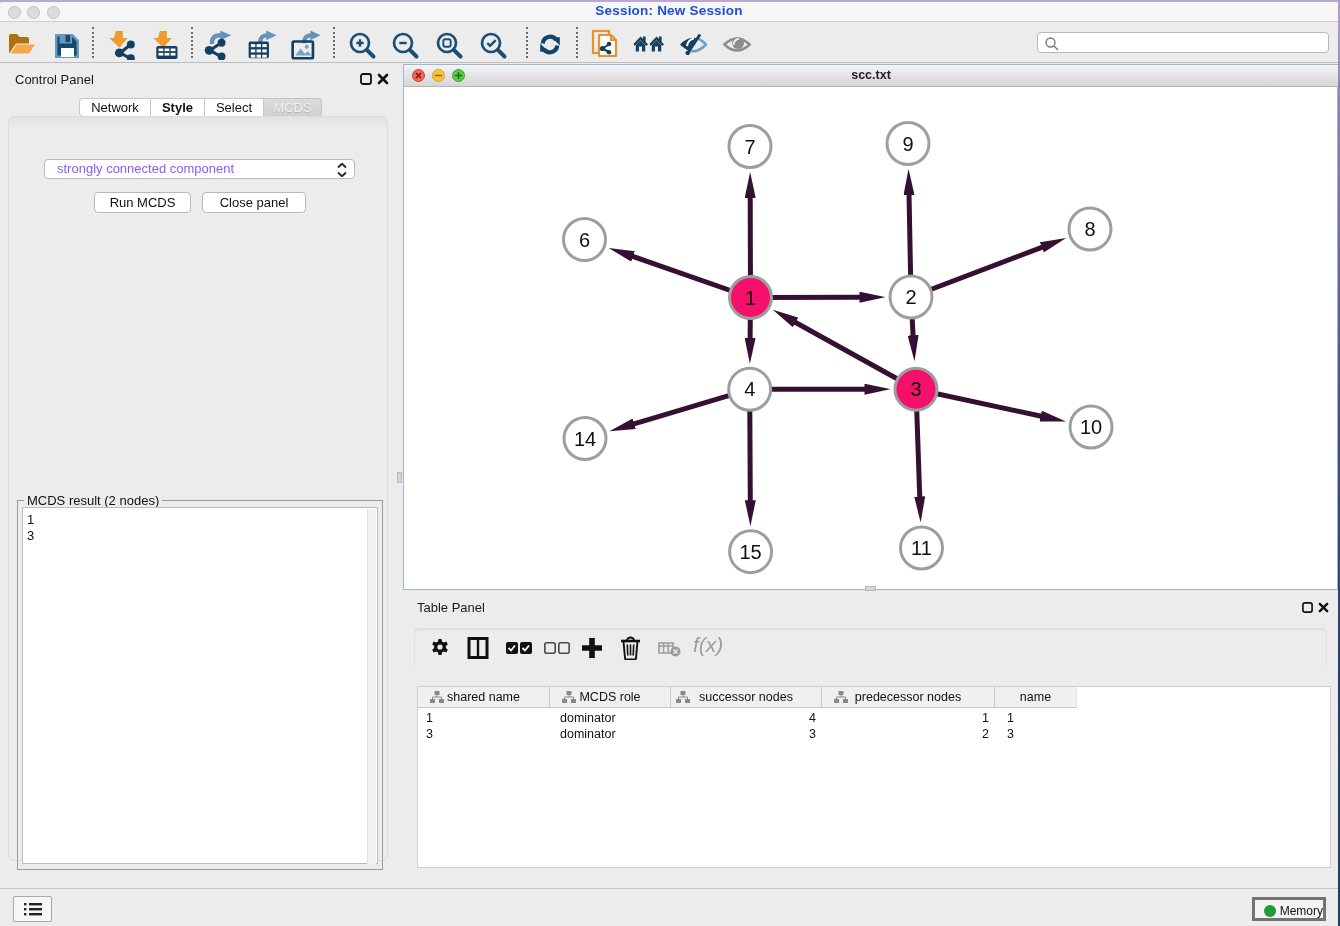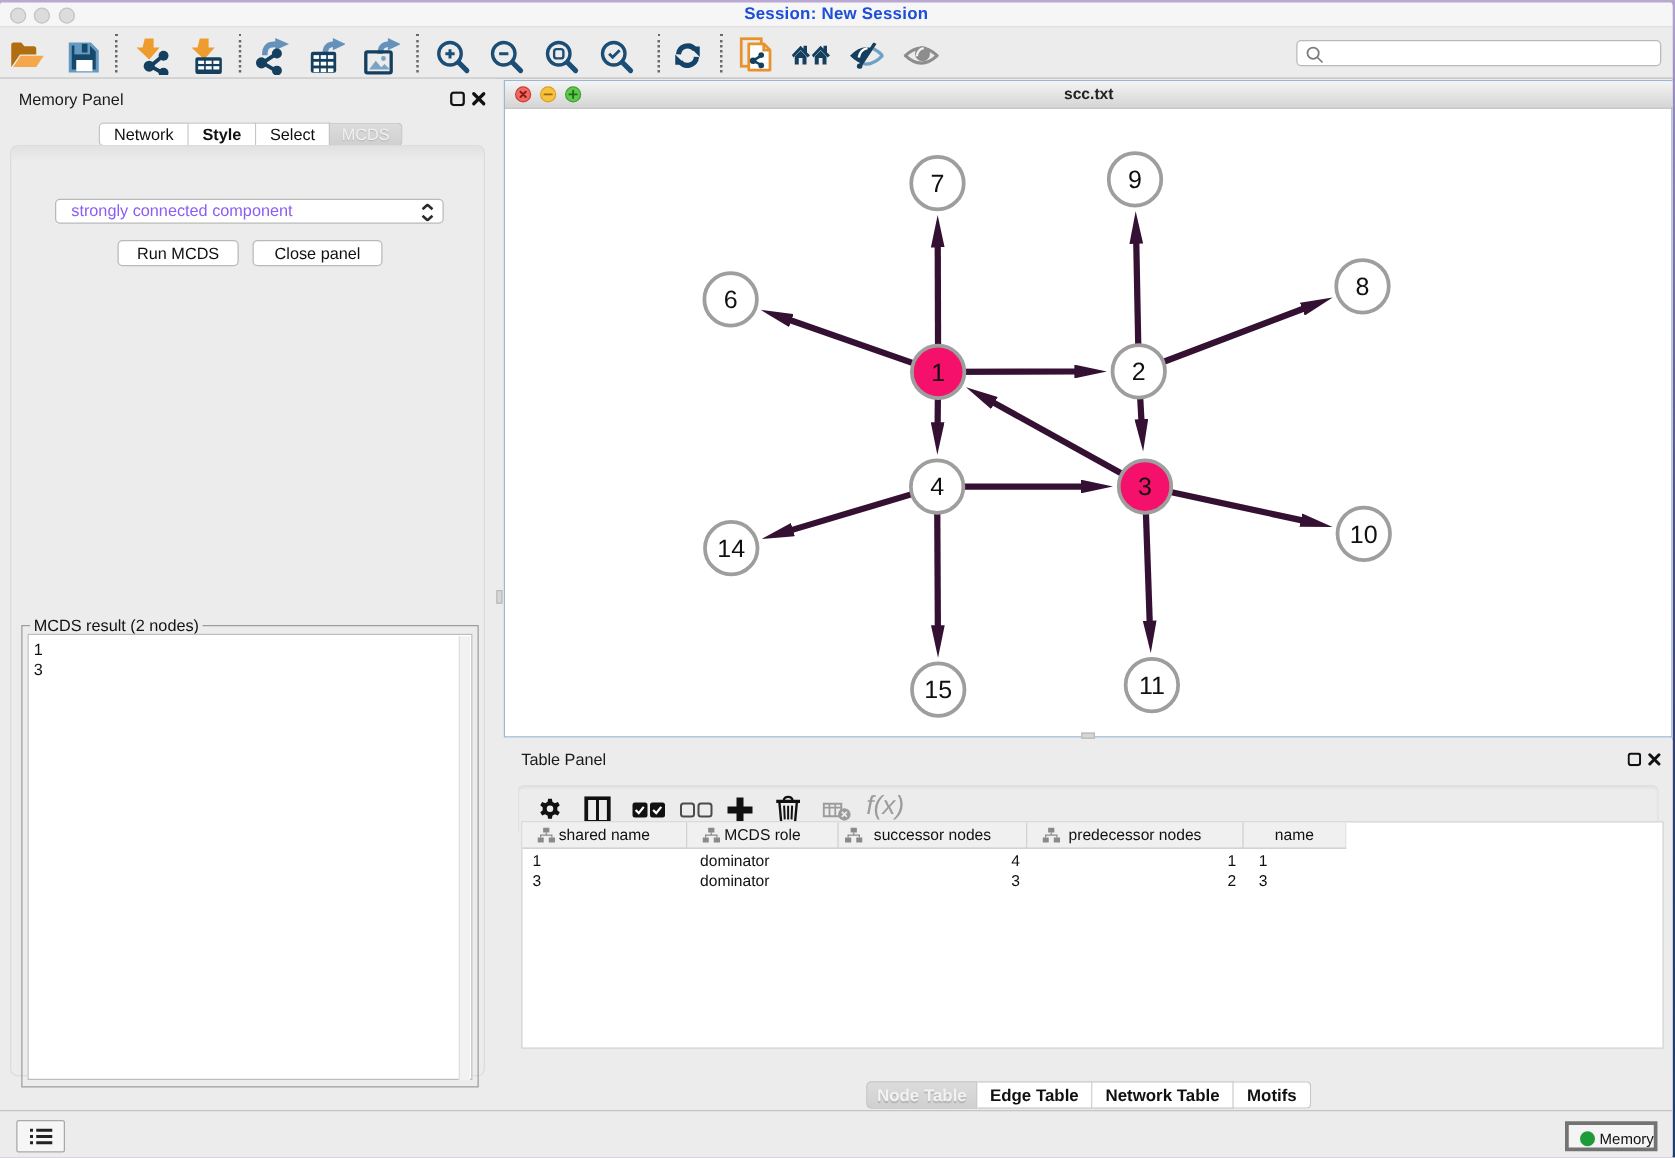--- a/index.html
+++ b/index.html
@@ -57,21 +57,21 @@
 #net-titlebar { position:absolute; left:0; top:0; width:934px; height:22px;
   background:linear-gradient(#f4f4f4,#d5d5d5); border-bottom:1px solid #b5b5b5;}
 #net-title { position:absolute; width:100%; top:3px; text-align:center; font-size:12.5px; font-weight:bold; color:#222;}
 .mac { position:absolute; top:4px; width:13px; height:13px; border-radius:50%; }
 
 #tp { position:absolute; left:397px; top:592px; width:941px; height:296px; background:#ececec;}
 #tp-title { position:absolute; left:20px; top:8px; font-size:13px; color:#1a1a1a;}
 #tp-toolbar { position:absolute; left:17px; top:36px; width:913px; height:38px;
   background:#ececec; border:1px solid #dfdfdf; border-radius:5px 5px 0 0; border-bottom:none;
   box-shadow:inset 0 2px 2px -1px #dadada;}
-#tp-table { position:absolute; left:20px; top:65px; width:914px; height:182px; background:#fff;
+#tp-table { position:absolute; left:20px; top:94px; width:914px; height:182px; background:#fff;
   border:1px solid #cfcfcf; font-size:12.5px;}
 .th { position:absolute; top:0; height:21px; background:#f0f0f0;
   border-right:1px solid #c9c9c9; border-bottom:1px solid #c9c9c9;
   text-align:center; line-height:20px; color:#111;}
 .td { position:absolute; height:17px; line-height:17px; color:#111;}
 .thi { position:absolute; top:4px; }
 .btabrow { position:absolute; font-size:13.5px; font-weight:bold;}
 
 #statusbar { position:absolute; left:0; top:888px; width:1338px; height:36px;
   background:#ececec; border-top:1px solid #c4c4c4;}
@@ -232,21 +232,21 @@
       <path d="M10.5 10 Q11 4.5 16 3.5" stroke="#f2f2f2" stroke-width="1.8" fill="none"></path>
     </svg>
     <div id="searchbox">
       <svg style="position:absolute;left:6px;top:3px;" width="16" height="16" viewBox="0 0 16 16">
         <circle cx="6.5" cy="6.5" r="4.5" fill="none" stroke="#7b7b7b" stroke-width="1.4"></circle>
         <path d="M10 10 L14 14" stroke="#7b7b7b" stroke-width="1.4"></path>
       </svg>
     </div>
   </div>
   <div id="cp">
-    <div id="cp-title">Memory Panel</div>
+    <div id="cp-title">Control Panel</div>
     <svg style="position:absolute;left:360px;top:10px;" width="12" height="12" viewBox="0 0 12 12">
       <rect x="1" y="1" width="10" height="10" rx="2" fill="none" stroke="#111" stroke-width="1.8"></rect>
     </svg>
     <svg style="position:absolute;left:377px;top:10px;" width="12" height="12" viewBox="0 0 12 12">
       <path d="M2 2 L10 10 M10 2 L2 10" stroke="#111" stroke-width="2.6" stroke-linecap="round"></path>
     </svg>
     <div class="tabrow" style="left:79px; top:35px;">
       <div class="tab first" style="width:72px;">Network</div>
       <div class="tab" style="width:54px;font-weight:bold;">Style</div>
       <div class="tab" style="width:59px;">Select</div>
@@ -418,26 +418,20 @@
       <div class="td" style="left:142px;top:23px;">dominator</div>
       <div class="td" style="left:253px;top:23px;width:145px;text-align:right;">4</div>
       <div class="td" style="left:404px;top:23px;width:167px;text-align:right;">1</div>
       <div class="td" style="left:589px;top:23px;">1</div>
       <div class="td" style="left:8px;  top:39px;">3</div>
       <div class="td" style="left:142px;top:39px;">dominator</div>
       <div class="td" style="left:253px;top:39px;width:145px;text-align:right;">3</div>
       <div class="td" style="left:404px;top:39px;width:167px;text-align:right;">2</div>
       <div class="td" style="left:589px;top:39px;">3</div>
     </div>
-    <div class="btabrow" style="left:296px; top:273px;">
-      <div class="tab first sel" style="width:89px; height:22px; line-height:21px;">Node Table</div>
-      <div class="tab" style="width:92px; height:22px; line-height:21px;">Edge Table</div>
-      <div class="tab" style="width:113px; height:22px; line-height:21px;">Network Table</div>
-      <div class="tab last" style="width:62px; height:22px; line-height:21px;">Motifs</div>
-    </div>
   </div>
   <div style="position:absolute;left:397px;top:472px;width:5px;height:11px;background:#d6d6d6;border:1px solid #b9b9b9;"></div>
   <div style="position:absolute;left:865px;top:586px;width:11px;height:5px;background:#d6d6d6;border:1px solid #b9b9b9;"></div>
   <div id="statusbar">
     <div id="listbtn">
       <svg style="position:absolute;left:10px;top:5px;" width="18" height="15" viewBox="0 0 18 15">
         <g fill="#222">
             <rect x="0" y="1" width="2.4" height="2.4"></rect>
             <rect x="0" y="6" width="2.4" height="2.4"></rect>
             <rect x="0" y="11" width="2.4" height="2.4"></rect>

